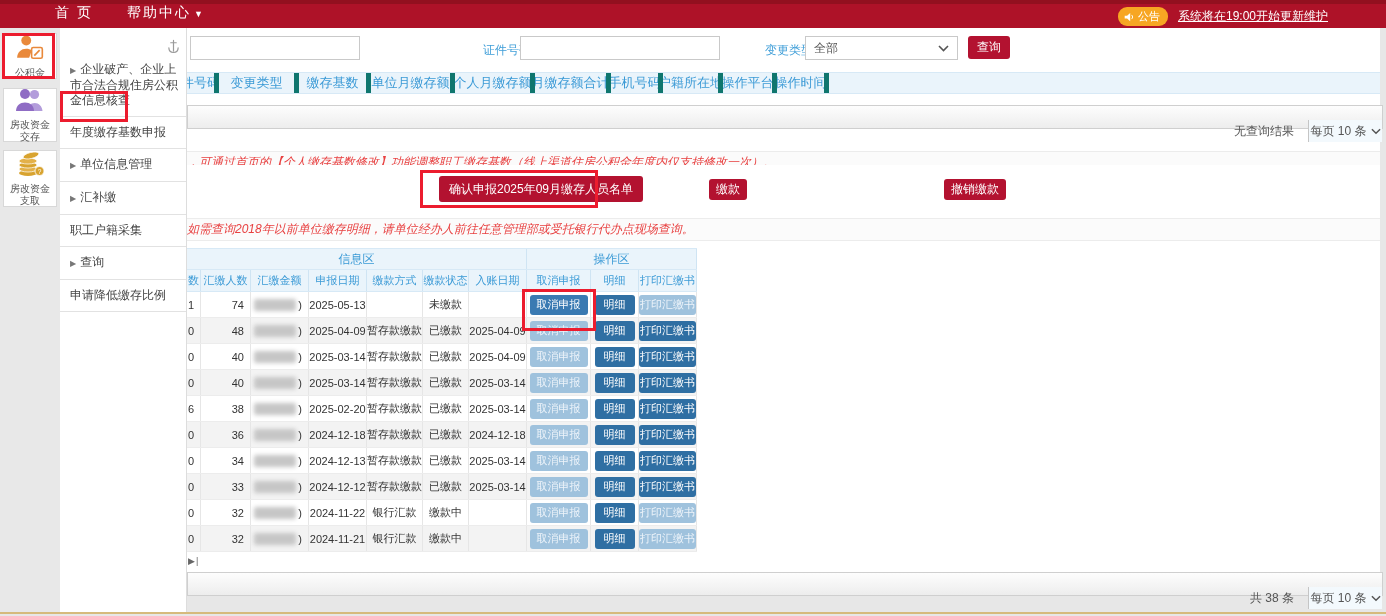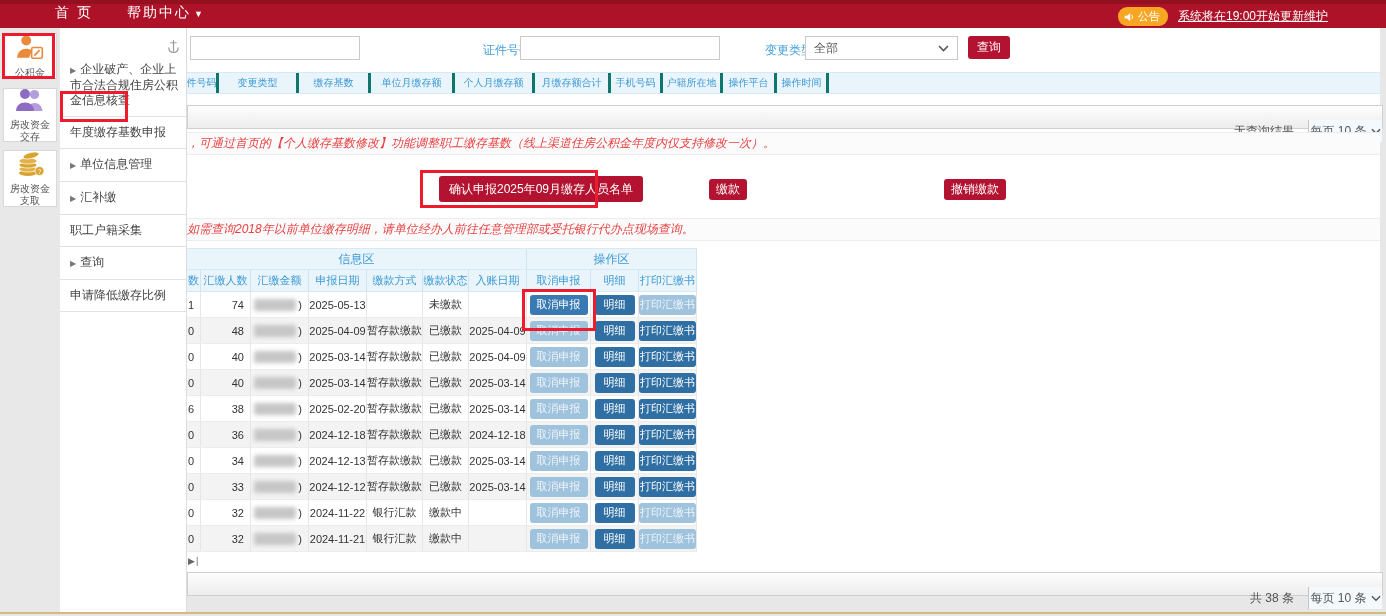--- a/index.html
+++ b/index.html
@@ -41,36 +41,36 @@
   .inp { position:absolute; top:8px; height:24px; border:1px solid #c9c9c9; background:#fff; font-size:12px; padding:0 5px; }
   .flabel { position:absolute; top:14px; font-size:12px; color:#3f9ed8; white-space:nowrap; }
   .fselect { position:absolute; top:8px; height:24px; border:1px solid #c9c9c9; background:#fff;
     font-size:12px; color:#555; display:flex; align-items:center; padding:0 8px; justify-content:space-between; cursor:pointer; }
   .btn-red { background:#b31230; color:#fff; border:none; border-radius:3px; font-size:12px;
     font-family:inherit; cursor:pointer; white-space:nowrap; }
 
   
   #t1-header { position:absolute; left:0; top:44px; width:100%; height:22px; background:#eaf4fb;
     border-top:1px solid #d7e9f6; border-bottom:1px solid #d7e9f6; display:flex; }
-  .t1h { font-size:10px; color:#3b9ad6; display:flex; align-items:center; justify-content:center;
-    border-right:3px solid #0f766e; white-space:nowrap; overflow:hidden; }
+  .t1h { font-size:13px; color:#3b9ad6; display:flex; align-items:center; justify-content:center;
+    border-right:5px solid #0f766e; white-space:nowrap; overflow:hidden; }
   #t1-empty { position:absolute; left:0; top:66px; width:100%; height:11px; background:#fff; }
   .bar { position:absolute; left:0; width:1196px; height:24px;
     background:linear-gradient(#fdfdfd,#ededed); border:1px solid #cfcfcf; display:flex; align-items:center; }
   #bar1 { top:77px; }
   .bar-right { position:absolute; right:0; top:0; height:100%; display:flex; align-items:center;margin-top:14px; }
   .bar-text { font-size:12px; color:#555; margin-right:14px; white-space:nowrap; }
   .pagesize { height:100%; width:74px; border-left:1px solid #c5c5c5; background:#f3f9fd;
     display:flex; align-items:center; justify-content:center; gap:4px; font-size:12px; color:#555; cursor:pointer; white-space:nowrap; }
 
   
   .notice { position:absolute; left:0; width:100%; height:23px; background:#fbfbfb;
     border-top:1px solid #ececec; border-bottom:1px solid #ececec;
     font-size:12px; color:#e84040; font-style:italic; display:flex; align-items:center; white-space:nowrap; overflow:hidden; }
-  #notice1 { top:104px; }
+  #notice1 { top:123px; }
   #notice2 { top:190px; }
 
   
   #actions { position:absolute; left:0; top:137px; width:100%; height:47px; background:#fff; }
   #btn-confirm { position:absolute; left:252px; top:11px; height:26px; padding:0 10px; }
   #btn-pay     { position:absolute; left:522px; top:14px; height:21px; padding:0 7px; }
   #btn-revoke  { position:absolute; left:757px; top:14px; height:21px; padding:0 7px; }
 
   
   #table2 { position:absolute; left:0; top:220px; width:510px; }

